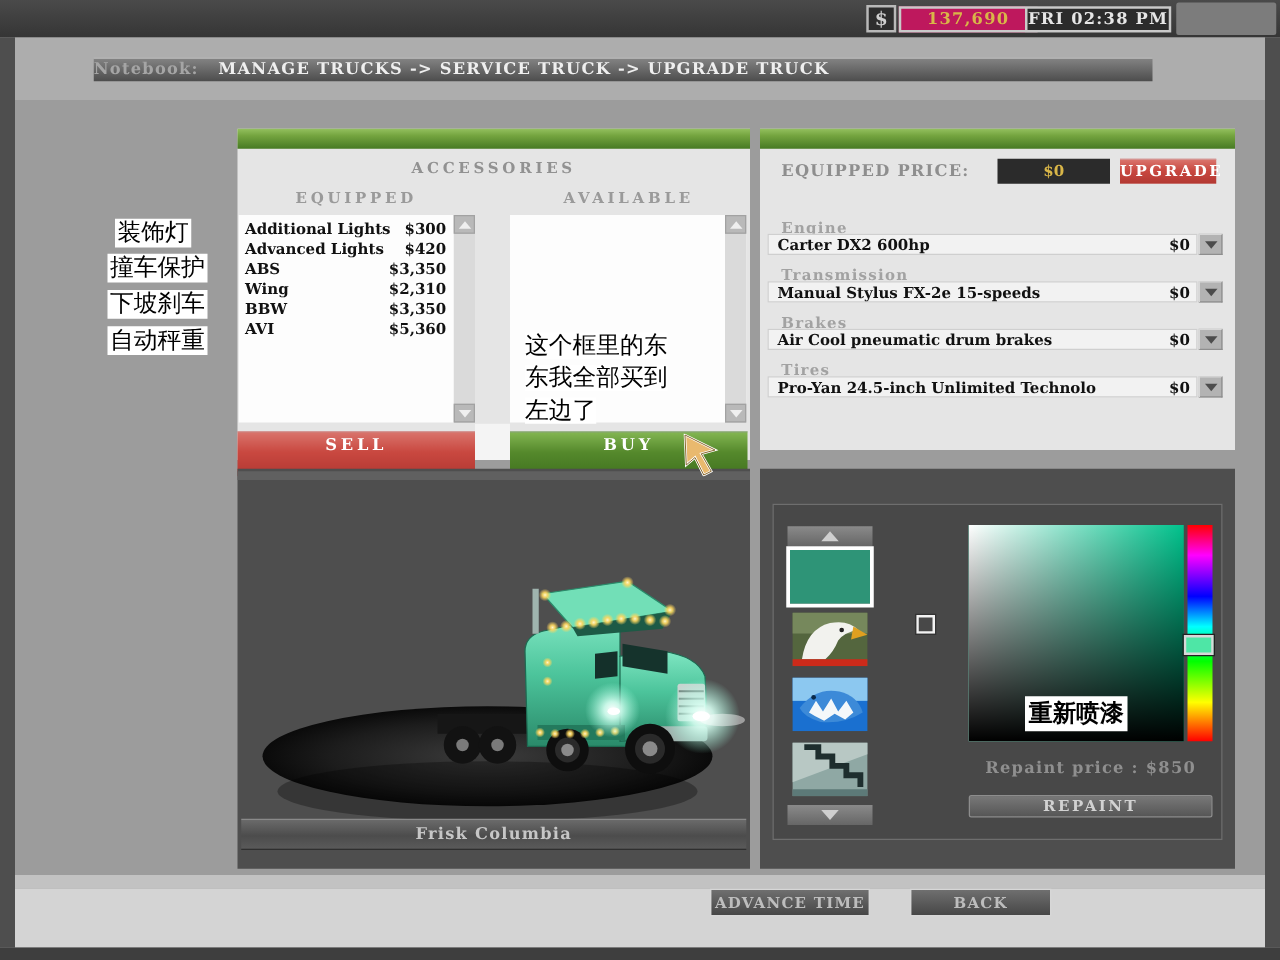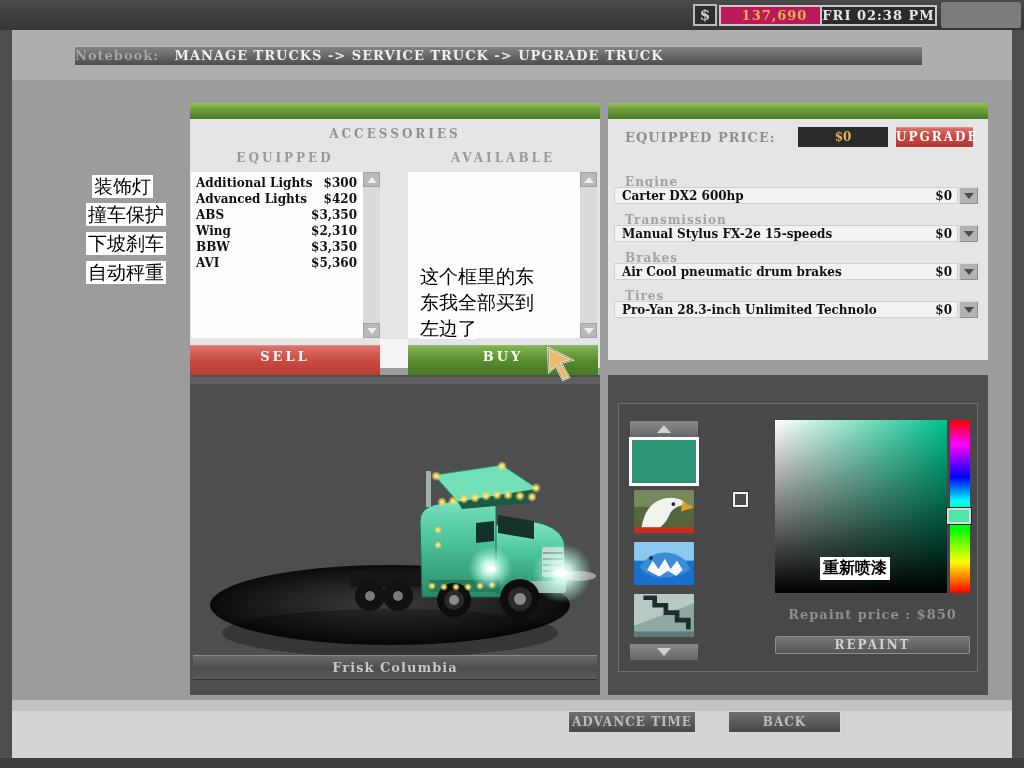--- a/index.html
+++ b/index.html
@@ -83,21 +83,21 @@
   .sw-scroll i { display:block; margin:4px auto 0; width:0; height:0; border-left:7px solid transparent; border-right:7px solid transparent; }
   .sw-up i { border-bottom:8px solid #cfcfcf; } .sw-dn i { border-top:8px solid #cfcfcf; }
   .swatch { position:absolute; left:24px; width:64px; height:43px; }
   .swatch svg { display:block; width:100%; height:100%; }
   .sw1 { top:65px; background:#2e9477; outline:3px solid #fff; }
   .sw2 { top:115px; } .sw3 { top:167px; } .sw4 { top:219px; }
 
   .sv-square { position:absolute; left:167px; top:45px; width:172px; height:173px;
     background:linear-gradient(to top,#000,rgba(0,0,0,0)),linear-gradient(to right,#fff,rgba(255,255,255,0)),#00c28c; }
   .sv-marker { position:absolute; left:125px; top:117px; width:15px; height:15px; border:2px solid #f2f2f2; outline:1px solid #333; }
-  .repaint-note { position:absolute; left:212px; top:182px; font-size:16px; font-weight:bold; padding:1px 3px;text-align:center; }
+  .repaint-note { position:absolute; left:212px; top:182px; font-size:19px; font-weight:bold; padding:1px 3px;text-align:center; }
   .hue-bar { position:absolute; left:342px; top:45px; width:20px; height:173px;
     background:linear-gradient(to bottom,#ff0000 0%,#ff00ff 14%,#0000ff 33%,#00ffff 47%,#00ff00 63%,#ffff00 82%,#ff0000 100%); }
   .hue-marker { position:absolute; left:339px; top:133px; width:24px; height:16px; background:#4ee6a6; border:2px solid #d8d8d8; outline:1px solid #222; }
   .repaint-price { position:absolute; left:167px; top:232px; width:195px; text-align:center; color:#8f8f8f; font-size:13px; font-weight:bold; letter-spacing:1px; }
   .btn-repaint { position:absolute; left:167px; top:261px; width:195px; height:18px; background:linear-gradient(#787878,#565656); border:1px solid #8d8d8d; border-radius:2px; color:#d2d2d2; font-size:12px; font-weight:bold; letter-spacing:2px; text-align:center; line-height:16px; }
 
   
   .foot-btn { position:absolute; top:711px; height:22px; background:linear-gradient(#6f6f6f,#474747); border:1px solid #d7d7d7; color:#bdbdbd; font-size:12px; font-weight:bold; letter-spacing:1px; text-align:center; line-height:20px; }
   .btn-advance { left:568px; width:128px; }
   .btn-back { left:728px; width:113px; }
@@ -221,21 +221,21 @@
   <div class="sec-bar" style="top:160px">
     <span class="val">Air Cool pneumatic drum brakes</span>
     <span class="pr">$0</span>
   </div>
   <div class="sec-arrow" style="top:160px">
       <i></i>
     </div>
 
   <div class="sec-label" style="top:186px">Tires</div>
   <div class="sec-bar" style="top:198px">
-    <span class="val">Pro-Yan 28.3-inch Unlimited Technolo</span>
+    <span class="val">Pro-Yan 24.5-inch Unlimited Technolo</span>
     <span class="pr">$0</span>
   </div>
   <div class="sec-arrow" style="top:198px">
       <i></i>
     </div>
 </div>
 
 <div class="abs truck-panel">
   <div class="truck-panel-topstrip"></div>
   <svg viewBox="0 0 410 320" width="410" height="320">

